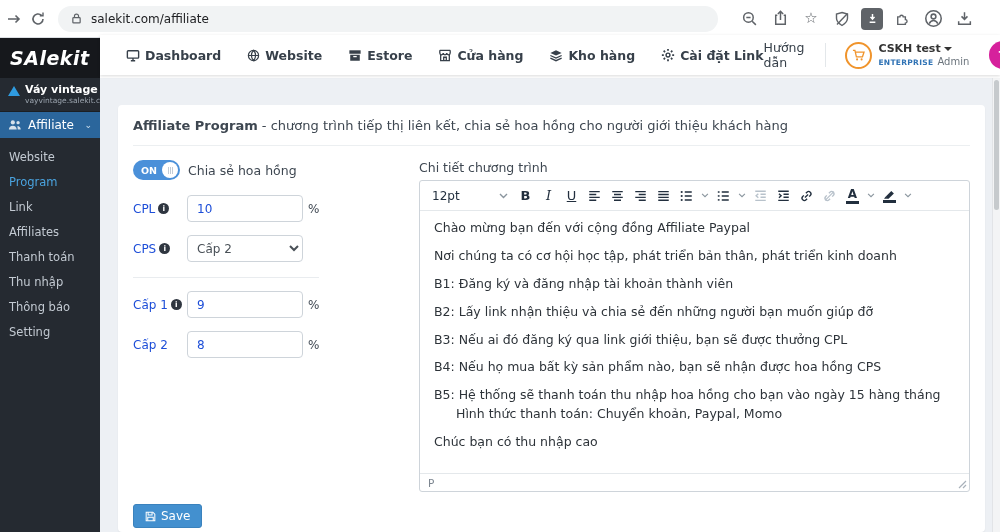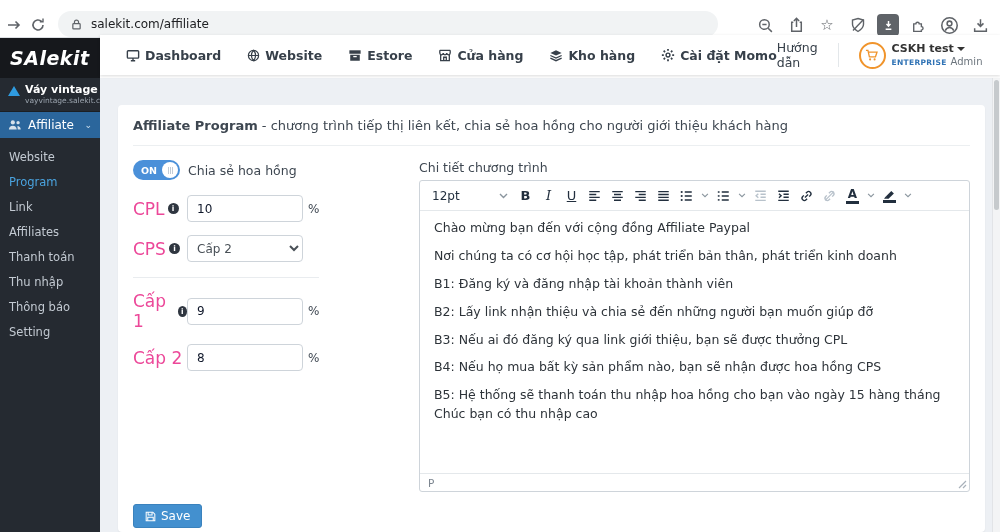--- a/index.html
+++ b/index.html
@@ -1,21 +1,21 @@
 <!DOCTYPE html>
 <html><head>
 <meta charset="utf-8">
 <style>
   * { margin:0; padding:0; box-sizing:border-box; }
   html,body { width:1000px; height:532px; overflow:hidden; }
   body { font-family:"DejaVu Sans","Liberation Sans",sans-serif; font-size:12px; color:#3e4751; background:#fff; position:relative; }
   svg { display:block; }
 
   
-  .browser-bar { position:absolute; top:0; left:0; width:1000px; height:38px; background:#fff; border-bottom:1px solid #dcdfe3; display:flex; align-items:flex-end; padding:0 8px 0 2px; }
+  .browser-bar { position:absolute; top:0; left:0; width:1000px; height:38px; background:#fff; border-bottom:1px solid #dcdfe3; display:flex; align-items:center; padding:0 24px 0 2px; }
   .bicon { width:24px; height:24px; display:flex; align-items:center; justify-content:center; color:#5f6368; flex:none; }
   .url-pill { flex:1; height:26px; background:#f1f3f4; border-radius:13px; display:flex; align-items:center; padding:0 12px; margin:0 14px 0 8px; max-width:660px; }
   .url-text { font-size:12px; color:#202124; margin-left:8px; }
   .chrome-right { display:flex; align-items:center; gap:7px; margin-left:auto; }
   .dl-box { width:22px; height:22px; background:#5f6368; border-radius:4px; display:flex; align-items:center; justify-content:center; }
   .star-glyph { font-size:15px; line-height:1; }
 
   
   .sidebar { position:absolute; top:38px; left:0; width:100px; height:494px; background:#252a31; }
   .side-logo { height:40px; background:#16181c; color:#fff; display:flex; align-items:center; padding-left:10px; font-size:19px; font-weight:bold; letter-spacing:.5px; }
@@ -63,24 +63,24 @@
   .right-col { flex:1; min-width:0; }
 
   .toggle-row { display:flex; align-items:center; gap:8px; margin-bottom:15px; }
   .toggle { width:47px; height:20px; background:#4a90d9; border-radius:10px; position:relative; display:flex; align-items:center; cursor:pointer; flex:none; }
   .toggle-on { color:#fff; font-size:9.5px; font-weight:bold; margin-left:8px; }
   .knob { position:absolute; right:2px; top:2px; width:16px; height:16px; background:#fff; border-radius:50%; display:flex; align-items:center; justify-content:center; gap:1px; }
   .knob i { display:block; width:1px; height:7px; background:#c2ccd6; }
   .toggle-label { font-size:12.5px; color:#3e4751; }
 
   .field-row { display:flex; align-items:center; margin-bottom:13px; }
-  .field-label { width:54px; font-size:17px; color:#ec4899; display:flex; align-items:center; gap:3px; flex:none; }
+  .field-label { width:54px; font-size:12px; color:#1d4ed8; display:flex; align-items:center; gap:3px; flex:none; }
   .info-icon { width:11px; height:11px; background:#2f3640; border-radius:50%; color:#fff; font-size:7.5px; font-weight:bold; display:inline-flex; align-items:center; justify-content:center; font-style:normal; }
   .info-icon::after { content:"i"; }
-  .txt-input { width:116px; height:27px; border:1px solid #ced4da; border-radius:4px; padding:0 9px; font-size:12px; color:#0f172a; font-family:inherit; }
+  .txt-input { width:116px; height:27px; border:1px solid #ced4da; border-radius:4px; padding:0 9px; font-size:12px; color:#1d4ed8; font-family:inherit; }
   .lvl-select { width:116px; height:27px; border:1px solid #ced4da; border-radius:4px; padding:0 5px; font-size:12px; color:#495057; background:#fff; font-family:inherit; }
   .suffix { margin-left:5px; font-size:12px; color:#3e4751; }
   .form-div { border-top:1px solid #e9ecef; margin:2px 0 13px; width:186px; }
 
   .editor-label { font-size:12.5px; color:#3e4751; margin-bottom:5px; }
   .editor-box { border:1px solid #ced4da; border-radius:3px; height:312px; display:flex; flex-direction:column; background:#fff; }
   .editor-toolbar { height:30px; border-bottom:1px solid #e4e8eb; display:flex; align-items:center; padding:0 6px; flex:none; }
   .font-size-btn { width:88px; height:24px; display:flex; align-items:center; justify-content:space-between; padding:0 6px; font-size:12px; color:#222f3e; cursor:pointer; }
   .tb { width:23px; height:24px; display:flex; align-items:center; justify-content:center; color:#222f3e; cursor:pointer; border-radius:3px; flex:none; }
   .tb.b { font-weight:bold; font-size:13px; }
@@ -258,21 +258,21 @@
     </div>
     <div class="nav-item">
       <span>
           <svg width="14" height="14" viewBox="0 0 16 16" fill="none" stroke="currentColor">
             <circle cx="8" cy="8" r="2.2" stroke-width="1.6"></circle>
             <g stroke-width="2">
               <path d="M8 1v2.2M8 12.8V15M1 8h2.2M12.8 8H15M3.05 3.05l1.55 1.55M11.4 11.4l1.55 1.55M12.95 3.05 11.4 4.6M4.6 11.4l-1.55 1.55"></path>
             </g>
           </svg>
         </span>
-      <span>Cài đặt Momo</span>
+      <span>Cài đặt Link</span>
     </div>
   </div>
   <div class="header-right">
     <span class="help-link">Hướng dẫn</span>
     <div class="v-div"></div>
     <div class="plan-badge-wrap">
       <div class="cart-circle">
         <svg width="14" height="13" viewBox="0 0 16 15" fill="none" stroke="#f0942c" stroke-width="1.5">
             <path d="M1 1.5h2.3L5 9h7l1.8-5.5H4.2"></path>
             <circle cx="5.8" cy="12" r="1.2" fill="#f0942c" stroke="none"></circle>
@@ -464,20 +464,21 @@
               </div>
           </div>
           <div class="editor-content">
             <p>Chào mừng bạn đến với cộng đồng Affiliate Paypal</p>
             <p>Nơi chúng ta có cơ hội học tập, phát triển bản thân, phát triển kinh doanh</p>
             <p>B1: Đăng ký và đăng nhập tài khoản thành viên</p>
             <p>B2: Lấy link nhận thiệu và chia sẻ đến những người bạn muốn giúp đỡ</p>
             <p>B3: Nếu ai đó đăng ký qua link giới thiệu, bạn sẽ được thưởng CPL</p>
             <p>B4: Nếu họ mua bất kỳ sản phẩm nào, bạn sẽ nhận được hoa hồng CPS</p>
             <p class="tight">B5: Hệ thống sẽ thanh toán thu nhập hoa hồng cho bạn vào ngày 15 hàng tháng</p>
+            <p class="sub">Hình thức thanh toán: Chuyển khoản, Paypal, Momo</p>
             <p>Chúc bạn có thu nhập cao</p>
           </div>
           <div class="editor-status">
             <span>P</span>
             <span class="grip">
               <svg width="9" height="9" viewBox="0 0 9 9" stroke="#a8b1ba" stroke-width="1.2">
                   <path d="M8 1 1 8M8 5 5 8"></path>
                 </svg>
             </span>
           </div>

